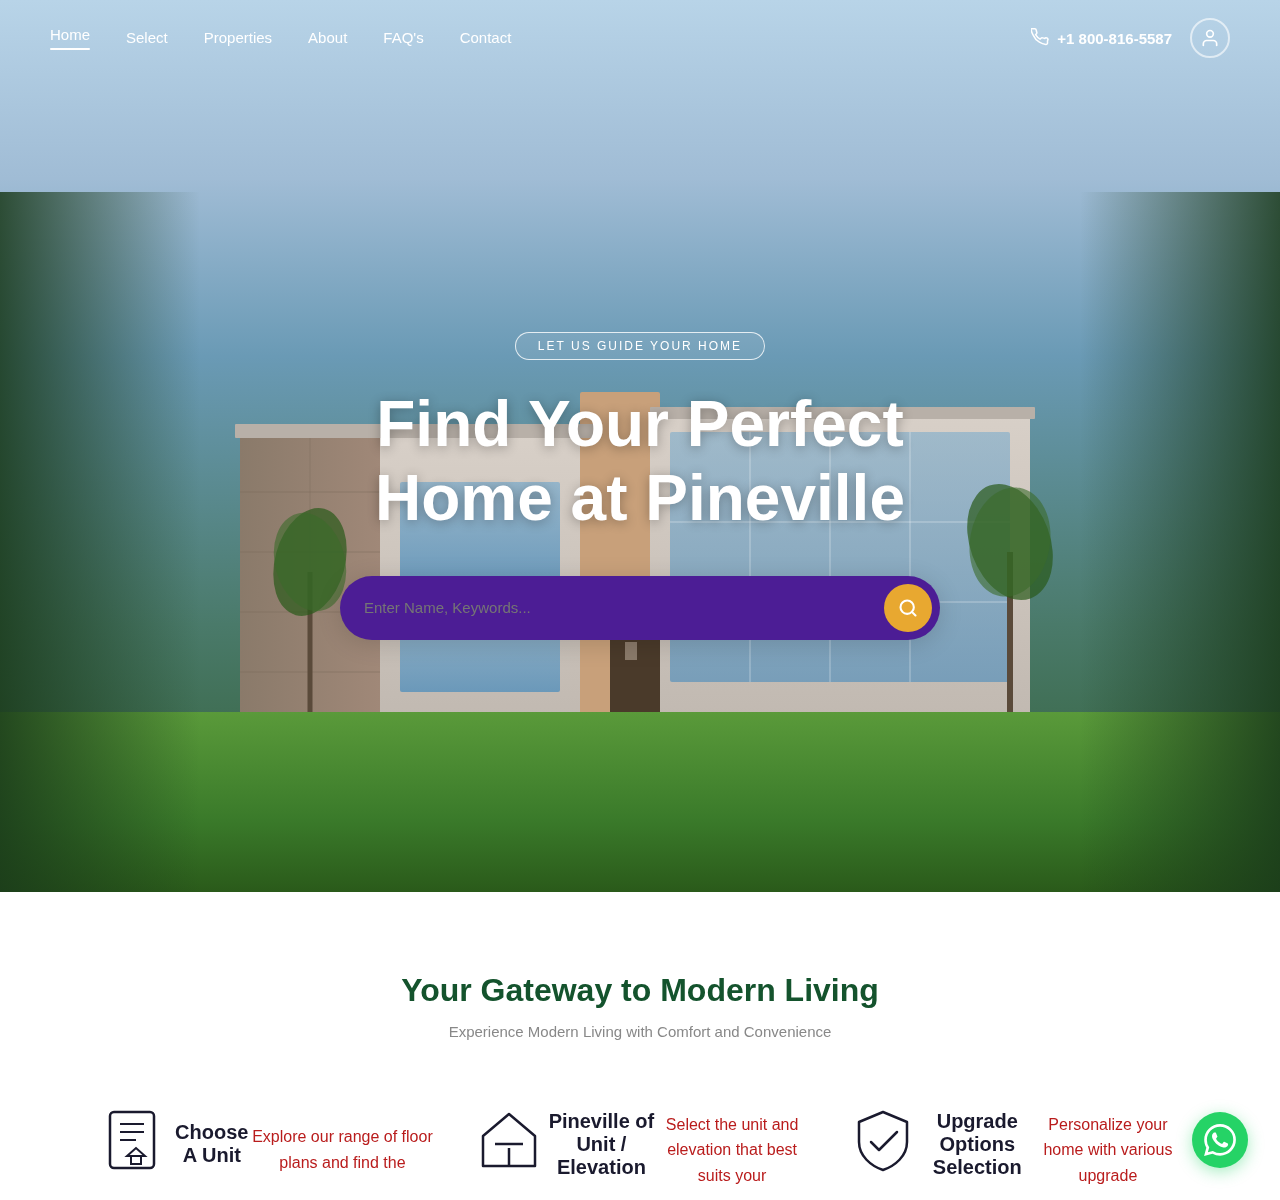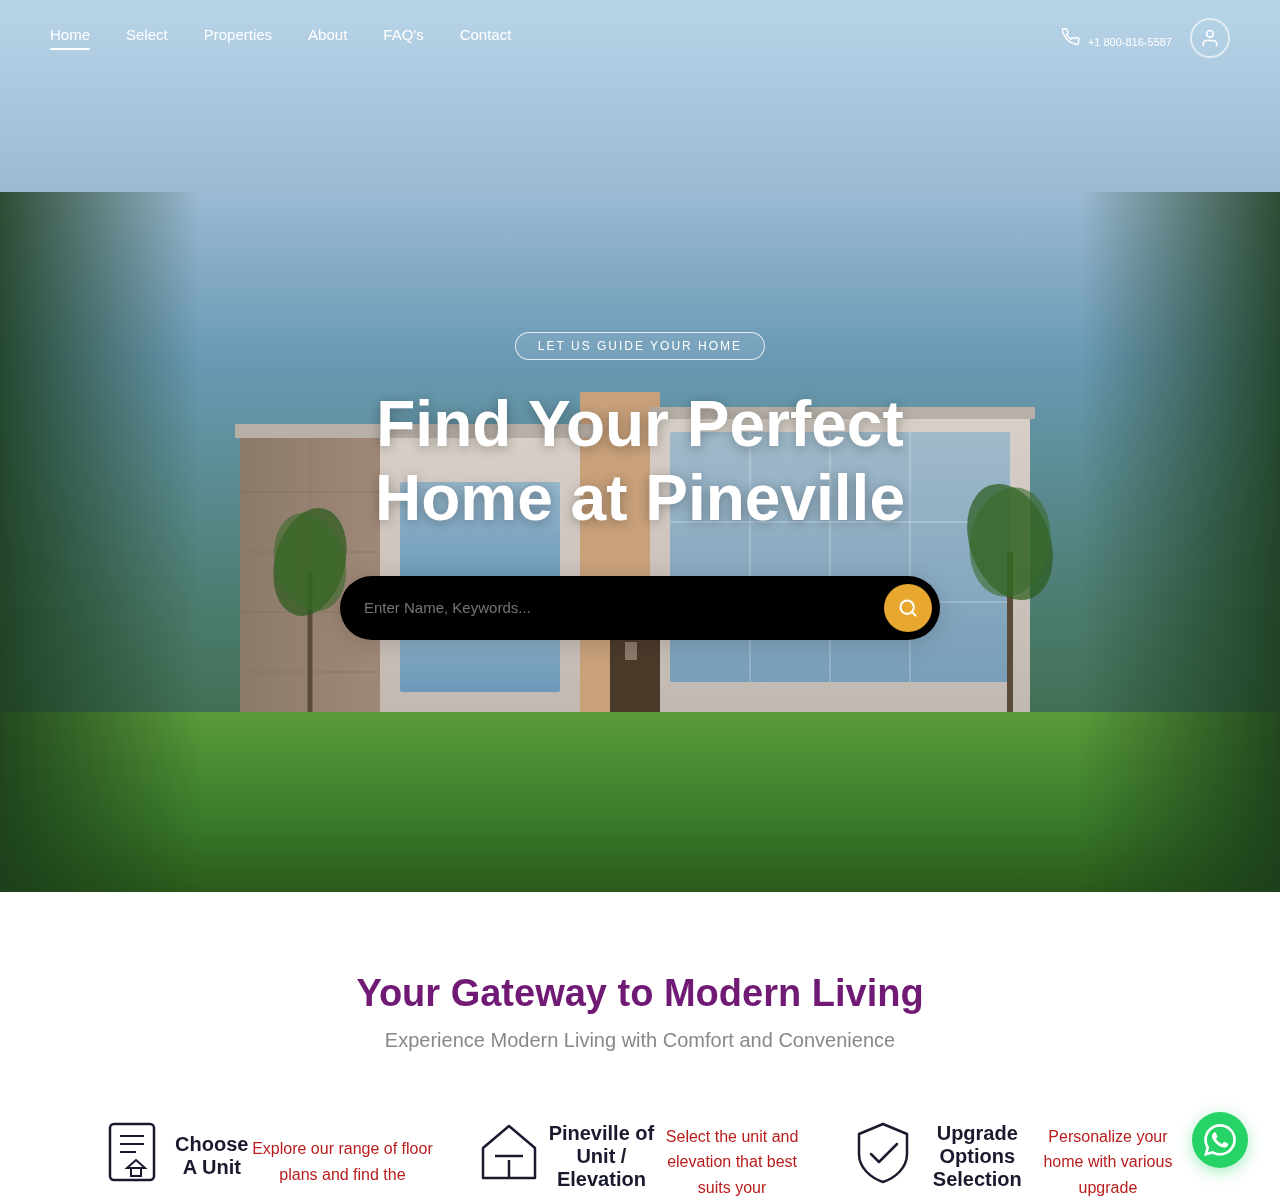--- a/index.html
+++ b/index.html
@@ -33,20 +33,21 @@
     .logo-text {
       font-size: 11px;
       font-weight: 700;
       letter-spacing: 1.5px;
       color: #fff;
       text-transform: uppercase;
       line-height: 1.2;
     }
     .nav-links {
       display: flex;
+      align-items: center;
       gap: 36px;
       list-style: none;
     }
     .nav-links li a {
       text-decoration: none;
       color: #fff;
       font-size: 15px;
       font-weight: 500;
       position: relative;
     }
@@ -62,25 +63,25 @@
       margin-top: 4px;
       border-radius: 2px;
     }
     .nav-right {
       display: flex;
       align-items: center;
       gap: 18px;
     }
     .phone-area {
       display: flex;
-      align-items: flex-end;
+      align-items: center;
       gap: 8px;
       color: #fff;
-      font-size: 11px;
-      font-weight: 400;
+      font-size: 15px;
+      font-weight: 700;
     }
     .user-btn {
       width: 40px; height: 40px;
       border-radius: 50%;
       border: 2px solid rgba(255,255,255,0.6);
       background: transparent;
       display: flex; align-items: center; justify-content: center;
       cursor: pointer;
       color: #fff;
     }
@@ -171,21 +172,21 @@
       font-weight: 700;
       color: #fff;
       line-height: 1.15;
       margin-bottom: 40px;
       text-shadow: 0 2px 12px rgba(0,0,0,0.3);
       text-align: center;
     }
     .search-bar {
       display: flex;
       align-items: center;
-      background: #000000;
+      background: #4c1d95;
       border-radius: 50px;
       padding: 8px 8px 8px 24px;
       width: 600px;
       box-shadow: 0 4px 24px rgba(0,0,0,0.15);
     }
     .search-bar input {
       flex: 1;
       border: none;
       outline: none;
       font-size: 15px;
@@ -203,27 +204,27 @@
       font-size: 20px;
     }
 
     
     .features-section {
       padding: 80px 100px 60px;
       text-align: center;
       background: #fff;
     }
     .features-title {
-      font-size: 38px;
+      font-size: 32px;
       font-weight: 700;
-      color: #701a75;
+      color: #14532d;
       margin-bottom: 14px;
     }
     .features-subtitle {
-      font-size: 20px;
+      font-size: 15px;
       color: #888;
       margin-bottom: 60px;
     }
     .features-grid {
       display: grid;
       grid-template-columns: 1fr 1fr 1fr;
       gap: 40px;
     }
     .feature-card {
       display: flex;

